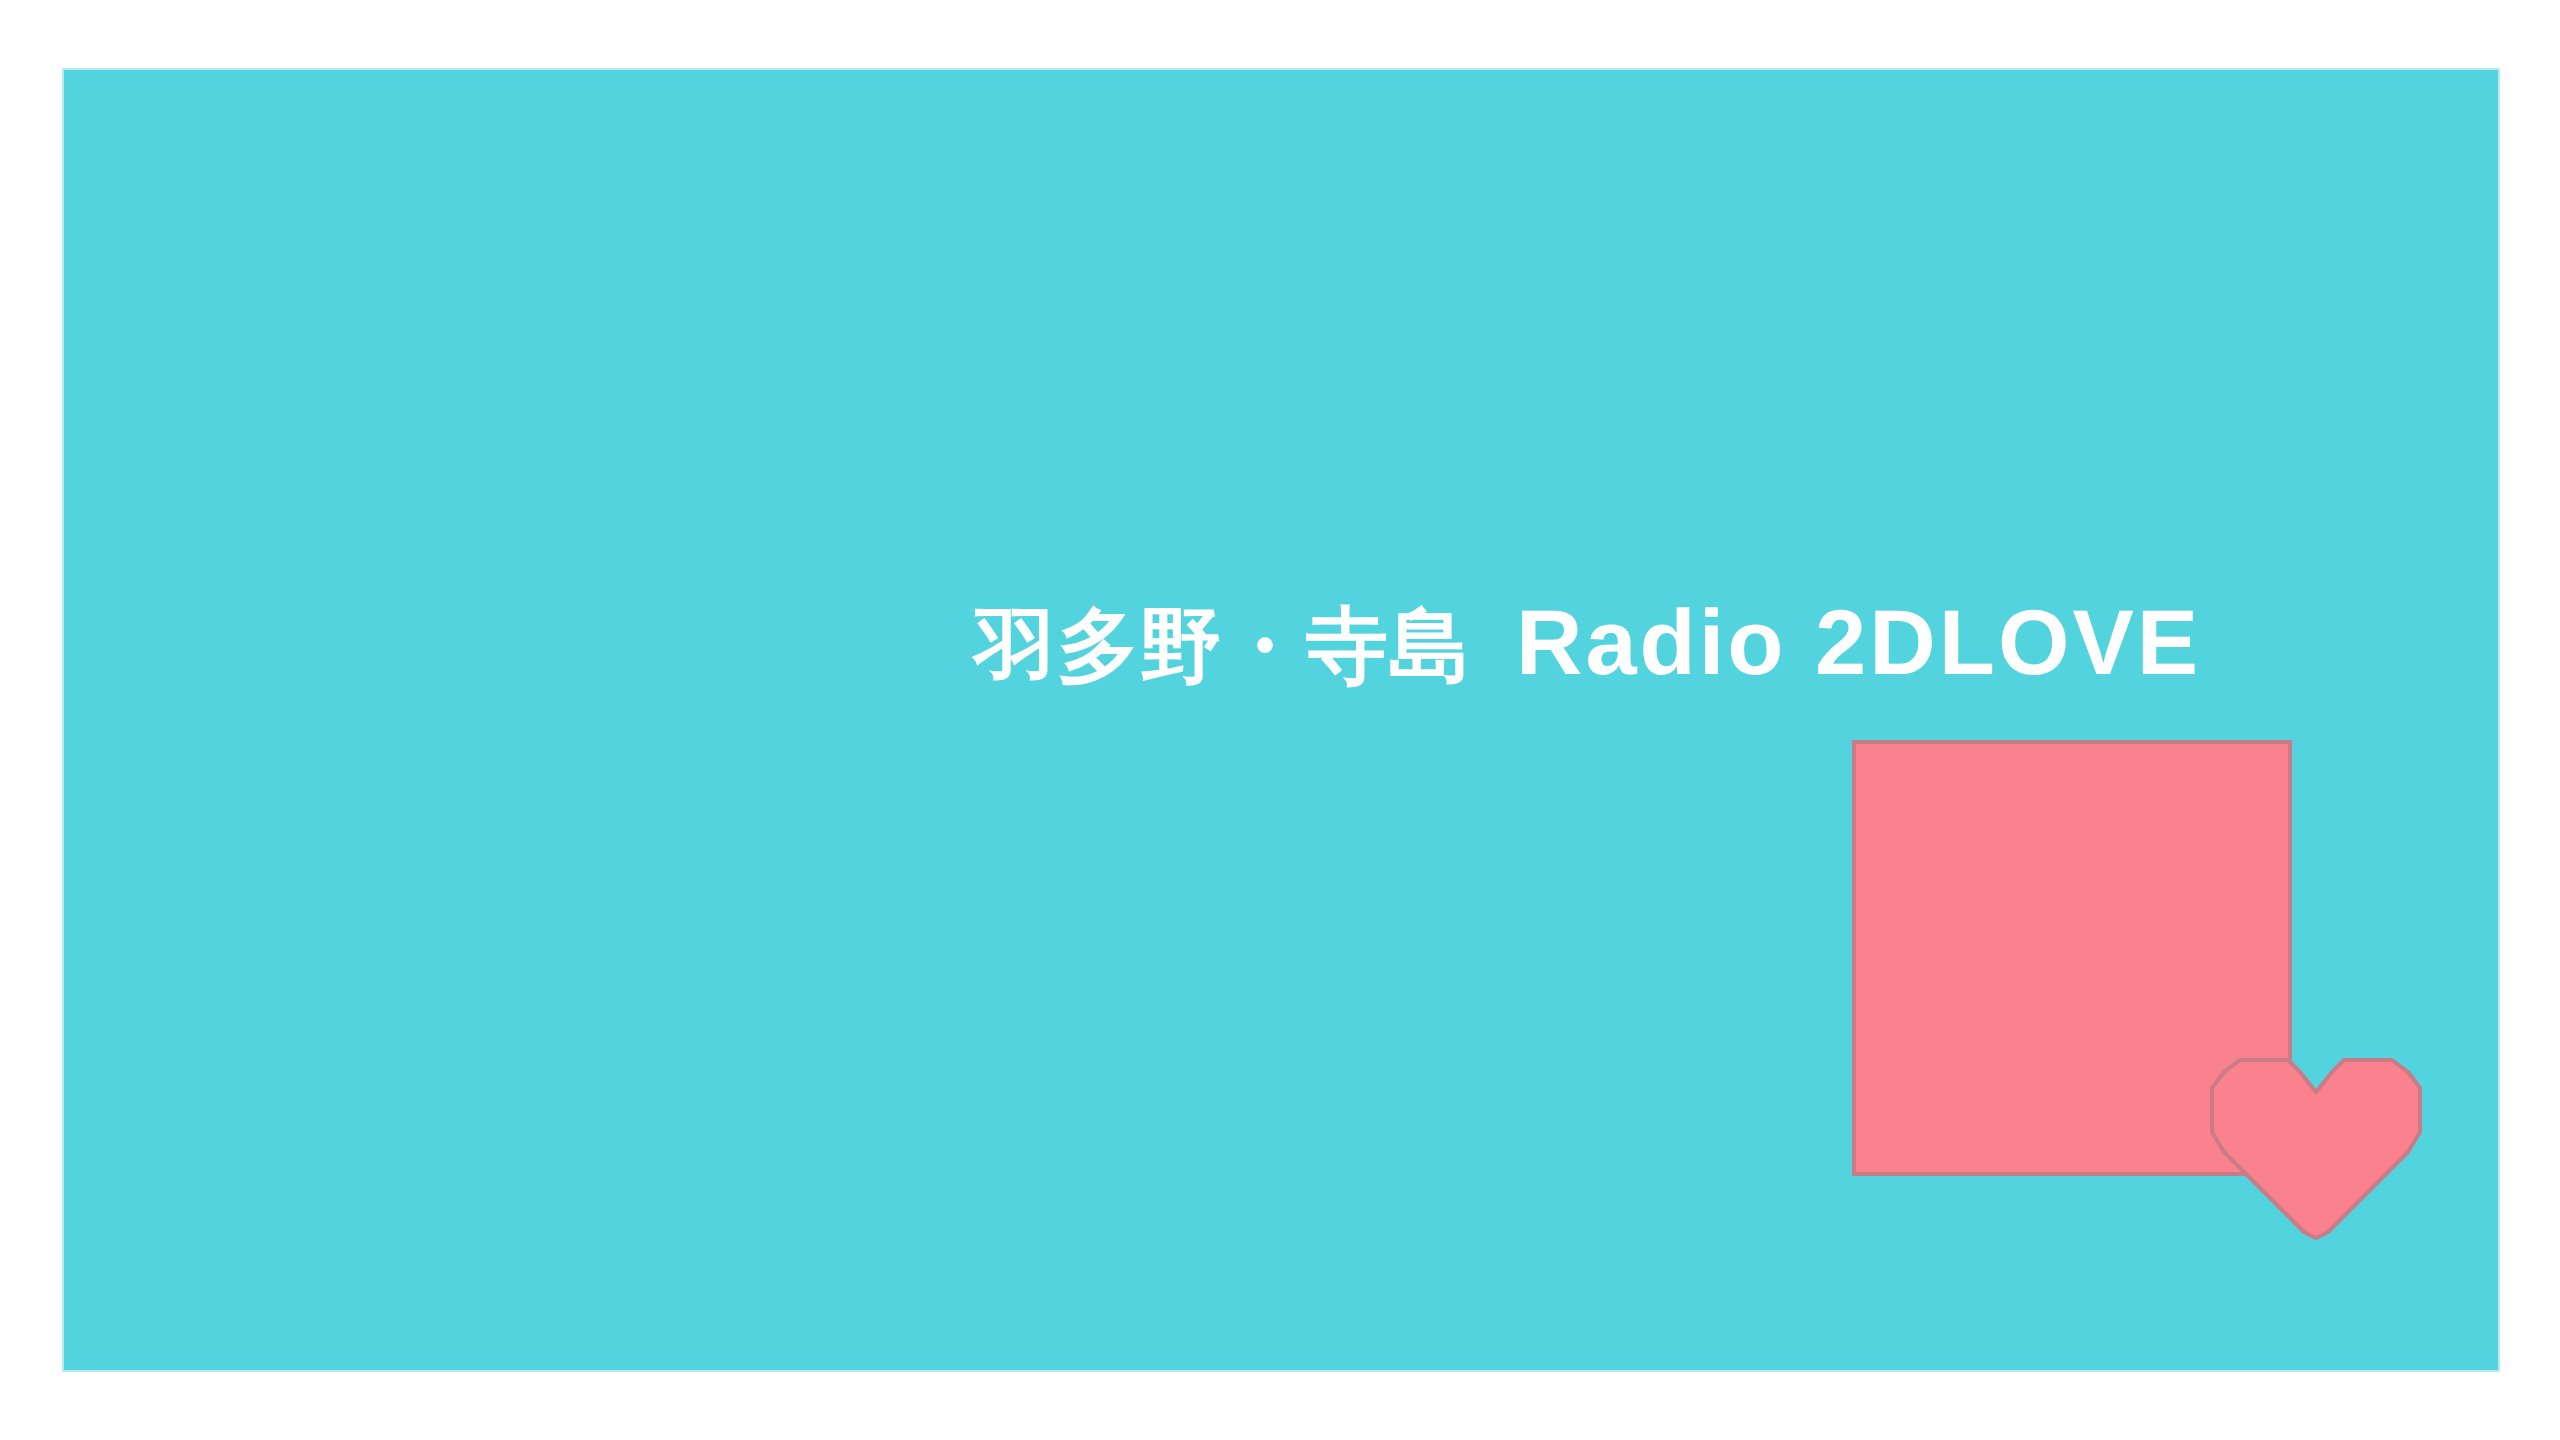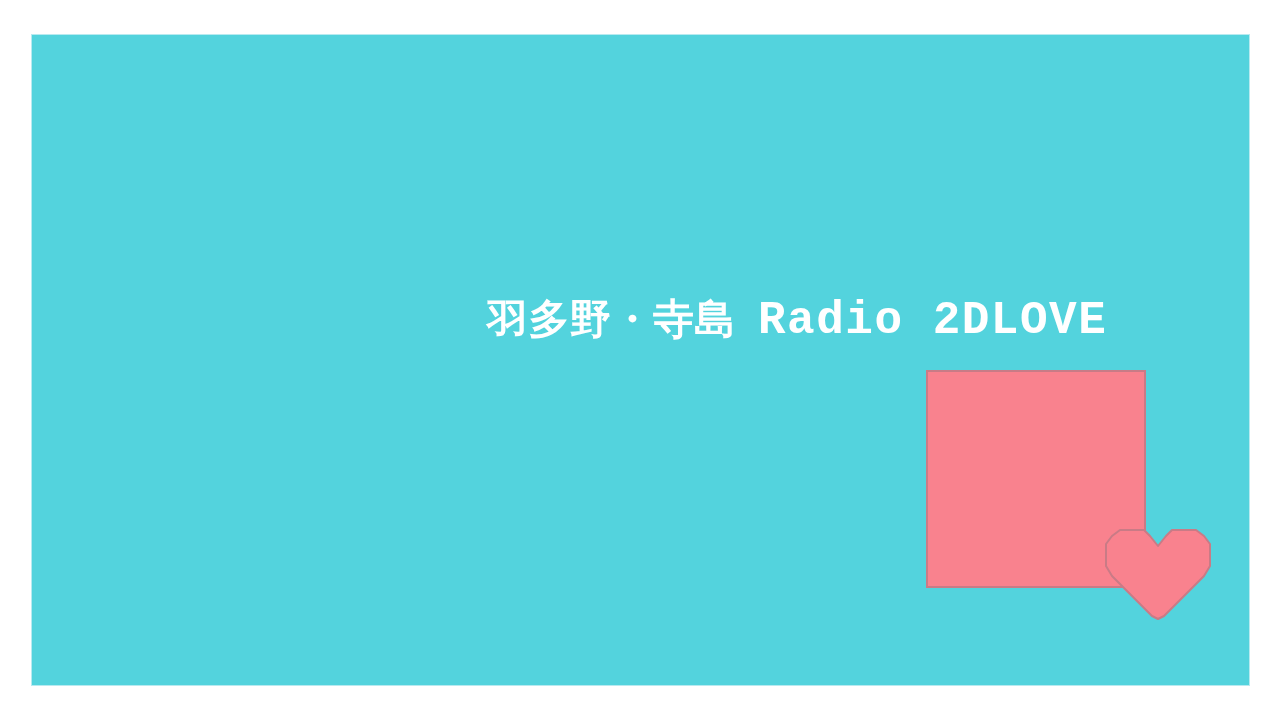--- a/index.html
+++ b/index.html
@@ -45,21 +45,21 @@
   }
   #title-jp {
     font-family: "DejaVu Sans", "Liberation Sans", sans-serif;
     font-weight: 700;
     font-size: 41px;
     letter-spacing: 0.5px;
     line-height: 1;
     color: #ffffff;
   }
   #title-en {
-    font-family: Liberation Mono, monospace;
+    font-family: Liberation Sans, sans-serif;
     font-weight: 700;
     font-size: 46px;
     letter-spacing: 1.5px;
     line-height: 1;
     margin-left: 22px;
     color: #ffffff;
   }
 
   
   #pink-square {

